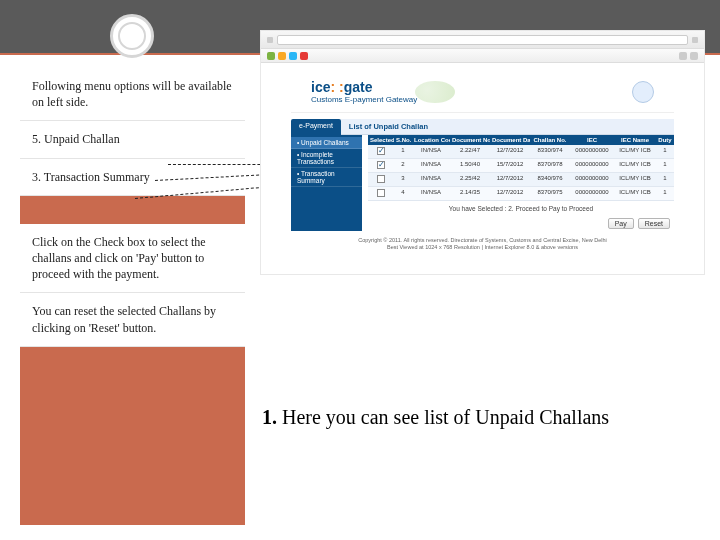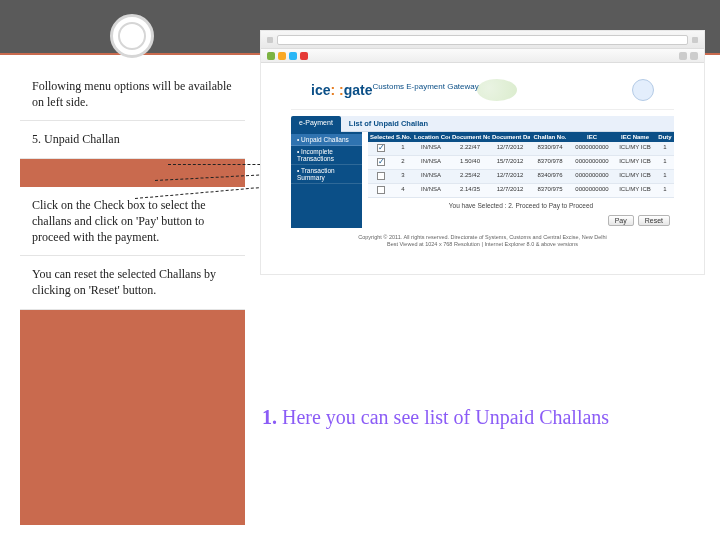--- a/index.html
+++ b/index.html
@@ -83,21 +83,21 @@
   .browser-toolbar {
     height: 14px;
     background: linear-gradient(#fbfbfb,#eee);
     border-bottom:1px solid #ddd;
     display:flex; align-items:center; gap:3px; padding:0 6px;
   }
   .tb-ico { width:8px; height:8px; border-radius:2px; }
   .g1{background:#7cb342;} .g2{background:#f9a825;} .g3{background:#29b6f6;} .g4{background:#e53935;}
   .page-body { padding: 10px 30px 6px 30px; position: relative; }
   .logo-row { display:flex; align-items:center; justify-content:space-between; padding: 6px 20px 8px 20px; border-bottom:1px solid #eee;}
-  .logo-text { display:flex; flex-direction:row; }
+  .logo-text { display:flex; flex-direction:column; }
   .ice { font-size:14px; font-weight:bold; }
   .ice .b { color:#0b4f87; }
   .ice .o { color:#e67e22; }
   .tagline { font-size:8px; color:#0b4f87; font-family: Liberation Sans, sans-serif; }
   .emblem { width:22px; height:22px; border-radius:50%; background:#e3eefc; border:1px solid #b4cbe6; position:relative; }
   .globe { width:40px; height:22px; background: radial-gradient(circle at 30% 40%, #d4e8c6, #b6d99b); border-radius:50%; opacity:.5; margin-left:-6px; }
   .tabs-row { display:flex; background:#fff; gap:0; margin-top:6px;}
   .tab { background:#0b4f87; color:#fff; font-size:7px; padding:3px 8px; border-radius:2px 2px 0 0; }
   .list-title { background:#e9f0fa; font-size:7.5px; padding:3px 8px; flex:1; color:#0b4f87; font-weight:bold; border-bottom:1px solid #d0dbe8;}
   .content-row { display:flex; gap:6px; }
@@ -116,21 +116,21 @@
   .btn-row { display:flex; gap:4px; justify-content:flex-end; padding:2px 4px;}
   .btn { background:linear-gradient(#fff,#e6e6e6); border:1px solid #b5b5b5; border-radius:2px; font-size:7px; padding:1px 6px; color:#333;}
   .copyright { font-size:5.5px; text-align:center; color:#666; padding-top:6px; line-height:1.3;}
   .main-note {
     position: absolute;
     left: 262px;
     top: 405px;
     right: 25px;
     font-family: Georgia, serif;
     font-size: 20px;
-    color: #8b5cf6;
+    color: #000000;
     line-height: 1.25;
   }
   .main-note b { font-weight: bold; }
   
   .arrow {
     position: absolute;
     height: 0;
     border-top: 1.5px dashed #222;
   }
   .arrow::after {
@@ -147,20 +147,21 @@
 </style>
 </head>
 <body>
 
 <div class="top-band"></div>
 <div class="top-ring"></div>
 
 <div class="left-panel">
   <div class="panel-block panel-group-top">Following menu options will be available on left side.</div>
   <div class="panel-block">5. Unpaid Challan</div>
+  <div class="panel-block">3. Transaction Summary</div>
   <div class="panel-gap"></div>
   <div class="panel-block">Click on the Check box to select the challans and click on 'Pay' button to proceed with the payment.</div>
   <div class="panel-block">You can reset the selected Challans by clicking on 'Reset' button.</div>
 </div>
 
 <div class="arrow arrow1"></div>
 <div class="arrow arrow2"></div>
 <div class="arrow arrow3"></div>
 
 <div class="right-area">

